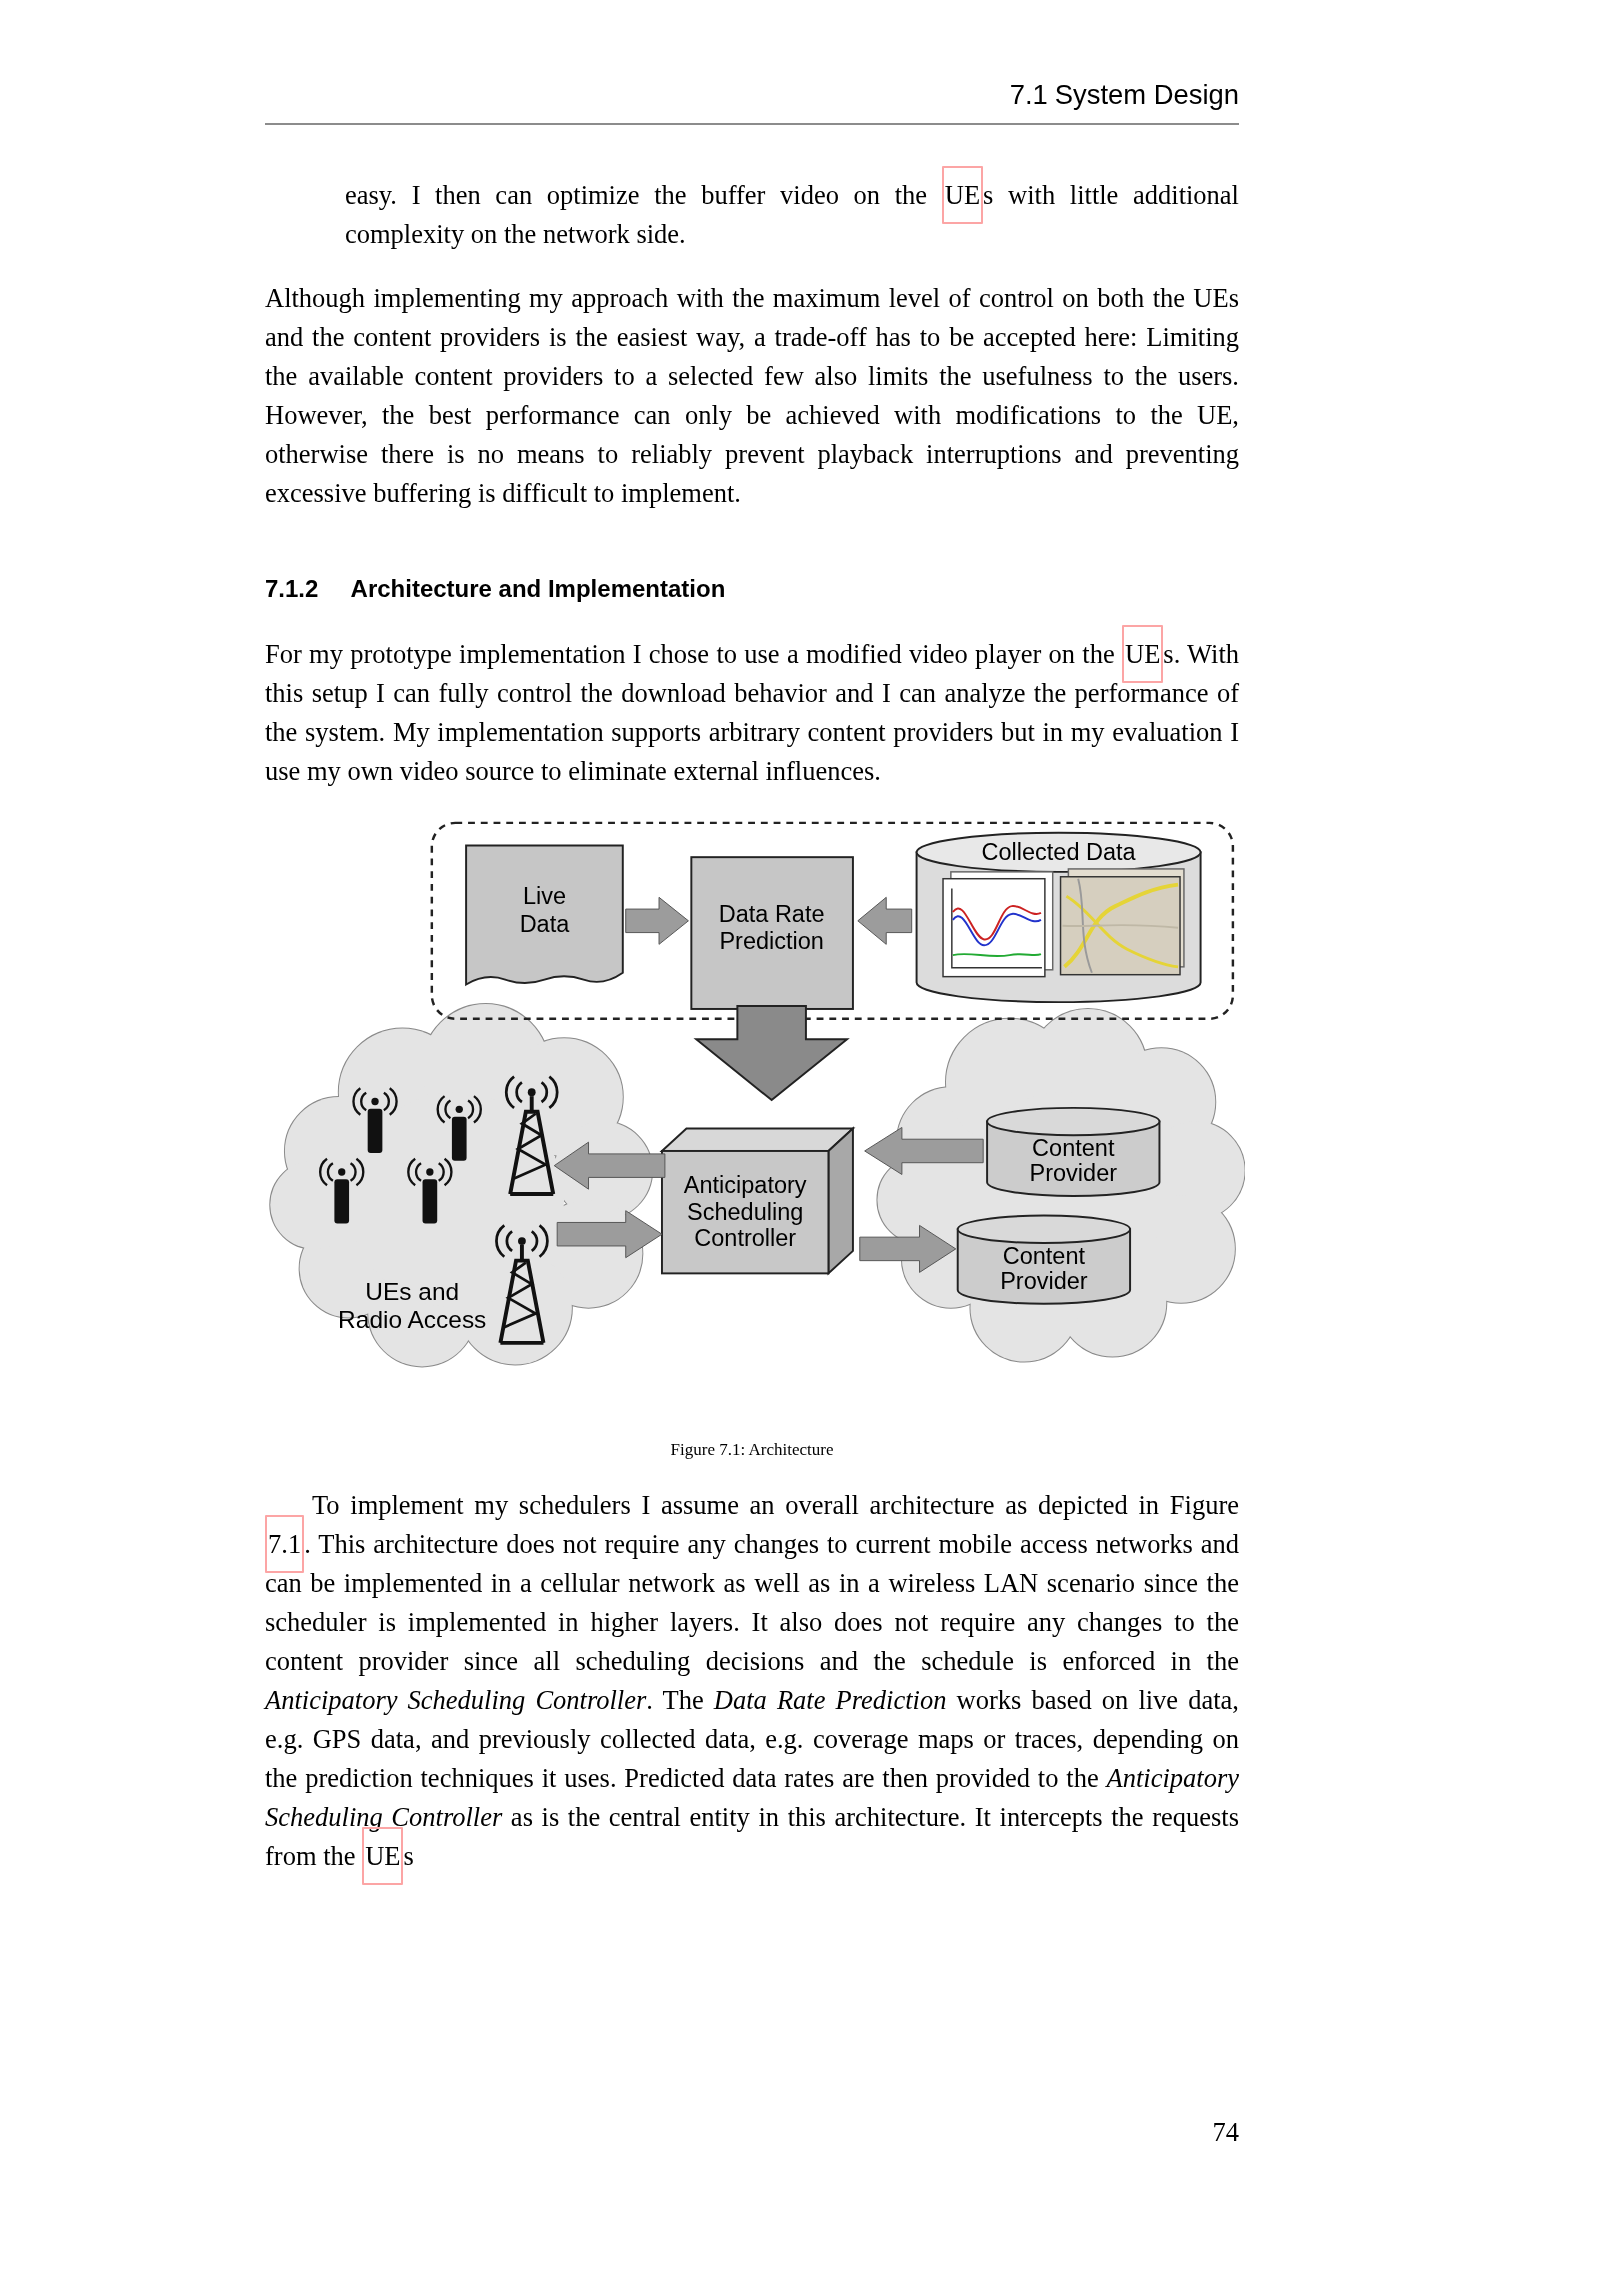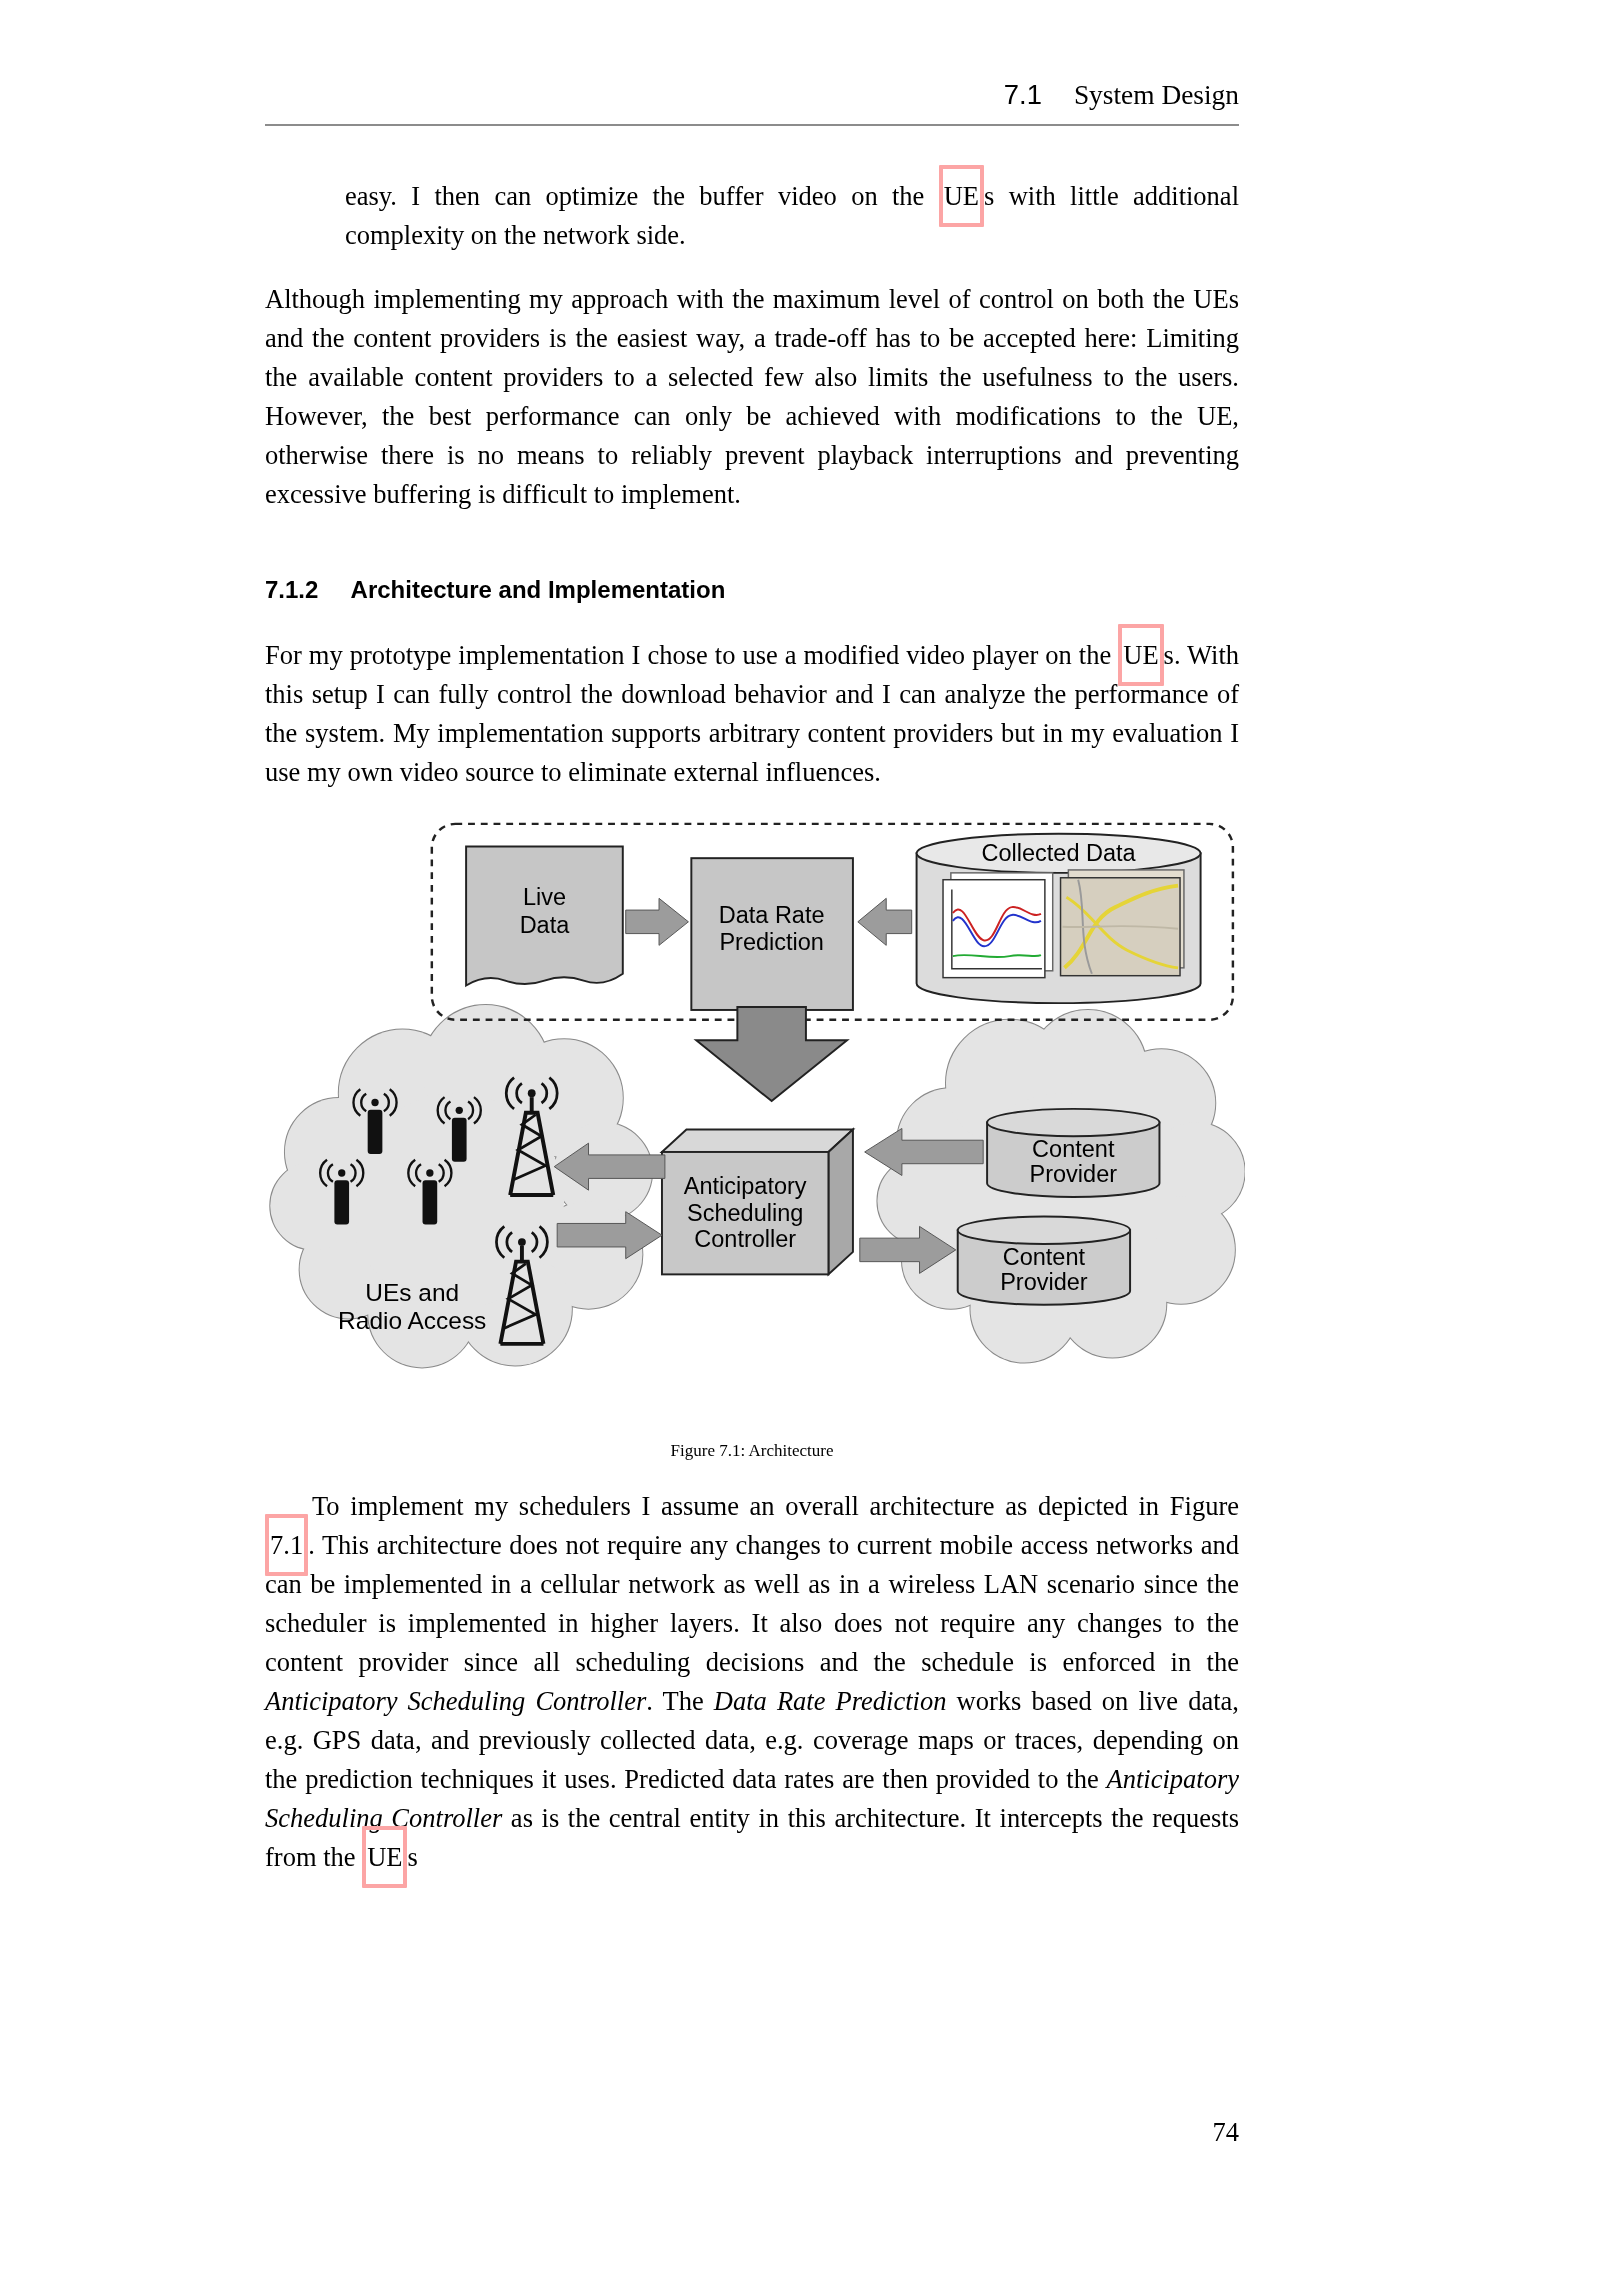--- a/index.html
+++ b/index.html
@@ -14,35 +14,35 @@
     font-size:26.5px;
     border-radius:31px;
   }
   .runhead{
     display:flex;justify-content:flex-end;align-items:baseline;
     font-family:"Liberation Sans","DejaVu Sans",sans-serif;
     font-size:27.4px;line-height:33px;
     padding-bottom:11.8px;
     border-bottom:2px solid #8c8c8c;
   }
-  .runhead .gap{margin-left:32px;font-family:Liberation Serif, serif;}
+  .runhead .gap{margin-left:7px;}
   p.body-par{
     margin:25.5px 0 0 0;
     text-align:justify;
     line-height:39px;
   }
   p.indented{margin-top:51px;margin-left:80px;}
   h2.section-heading{
     font-family:Liberation Sans, sans-serif;
     font-size:24px;font-weight:bold;
     margin:55px 0 12px 0;line-height:41px;
   }
   h2.section-heading .gap{margin-left:25.5px;}
   .boxlink{
-    border:4px solid #fca5a5;
+    border:2px solid #fca5a5;
     padding:12px 1px;
     border-radius:1px;
   }
   .it{font-style:italic;}
   .indent-first{text-indent:47px;}
   .figure-wrap{margin:27.4px auto 0 auto;width:980px;}
   .fig-caption{
     margin-top:47px;
     text-align:center;
     font-size:17px;

